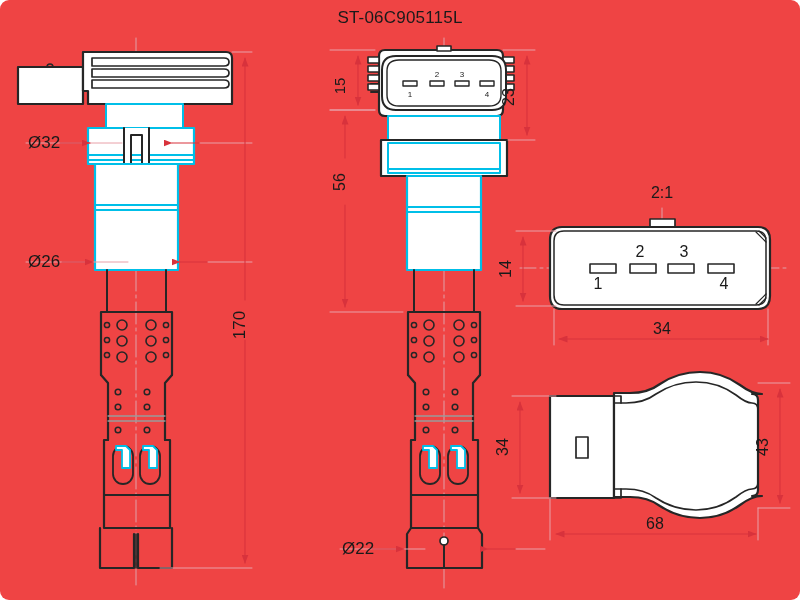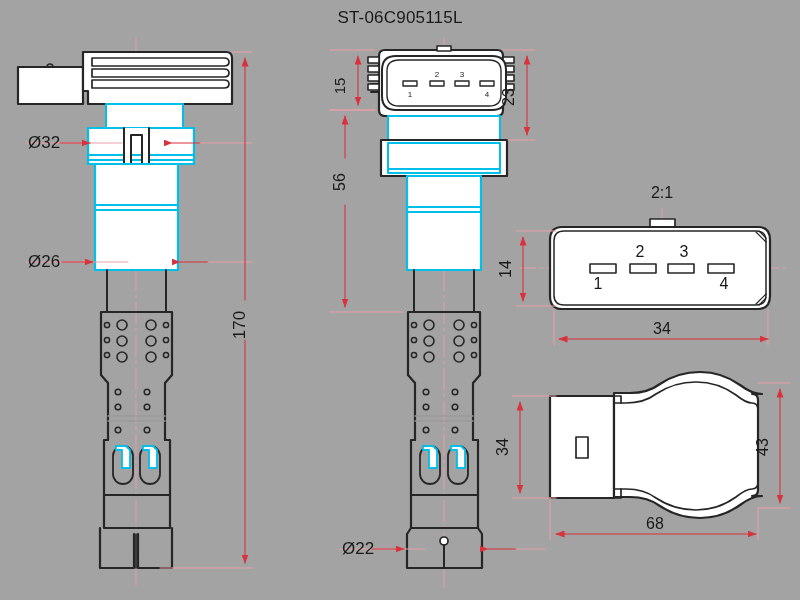--- a/index.html
+++ b/index.html
@@ -12,21 +12,22 @@
     width: 800px;
     height: 600px;
     overflow: hidden;
     font-family: "Liberation Sans", sans-serif;
     color: #111111;
   }
   #sheet {
     position: relative;
     width: 800px;
     height: 600px;
-    background: #a3a3a3;
+    background: #ef4444;
+    border-radius: 9px;
   }
   #drawing {
     position: absolute;
     left: 0;
     top: 0;
     width: 800px;
     height: 600px;
   }
   .title-text {
     position: absolute;

